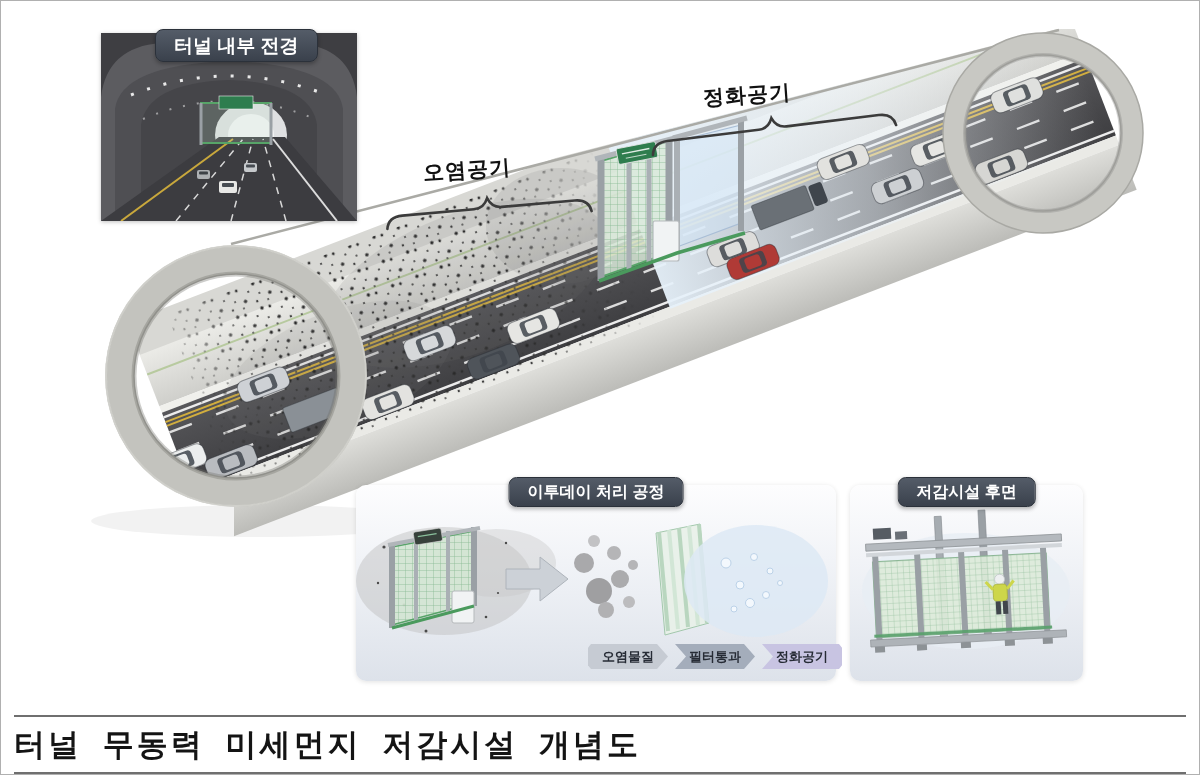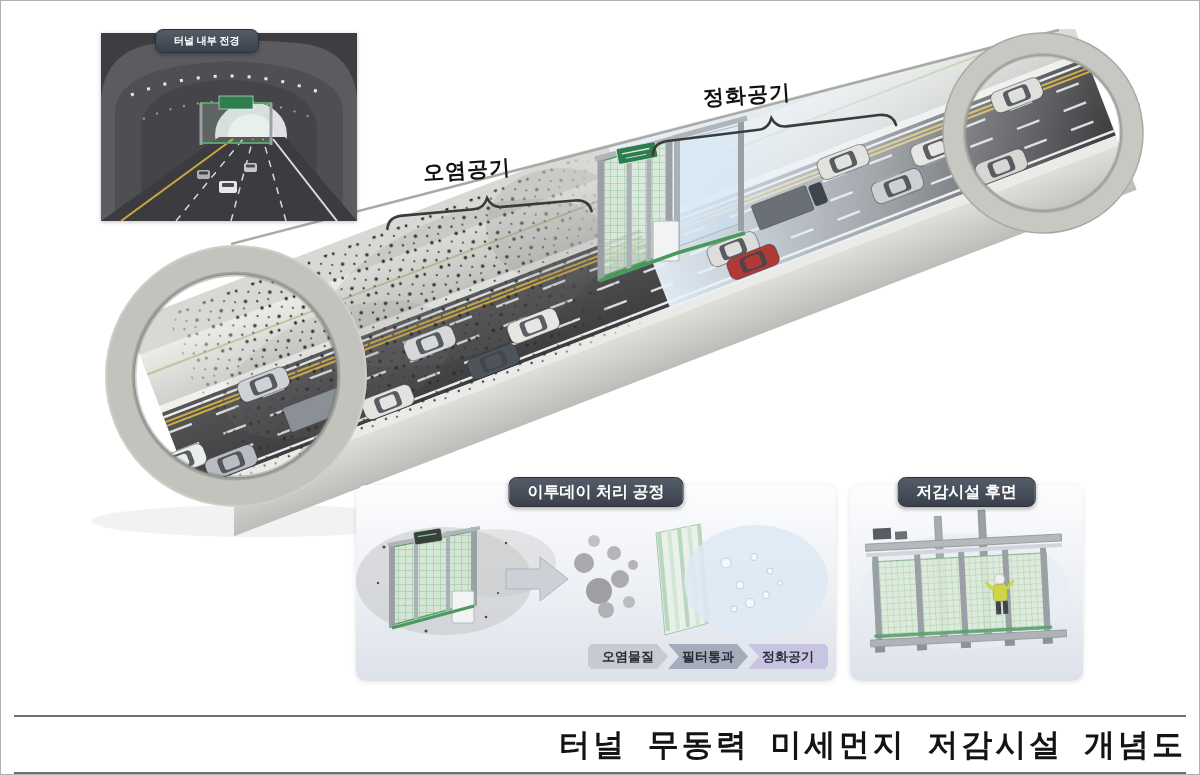--- a/index.html
+++ b/index.html
@@ -18,41 +18,41 @@
     color:#fff;font-weight:bold;font-size:16px;line-height:1;
     padding:6px 18px;border-radius:8px;border:1px solid #2b313a;
     box-shadow:0 2px 4px rgba(0,0,0,.3);white-space:nowrap;
   }
 
   
   .inset-interior{
     position:absolute;left:100px;top:32px;width:256px;height:188px;
     z-index:2;box-shadow:0 1px 4px rgba(0,0,0,.25);
   }
-  .inset-interior .pill{left:54px;top:-4px;font-size:10px;}
+  .inset-interior .pill{left:54px;top:-4px;font-size:19px;}
 
   
   .air-label{
     position:absolute;z-index:4;font-weight:bold;font-size:21px;color:#111;
     width:140px;text-align:center;letter-spacing:1px;
   }
   .air-label.polluted{left:396px;top:155px;transform:rotate(-4deg);}
   .air-label.clean{left:676px;top:80px;transform:rotate(-4deg);}
 
   
   .panel{
     position:absolute;z-index:3;border-radius:10px;
     background:linear-gradient(180deg,#fdfdfe 0%,#eceff4 55%,#dde2ea 100%);
     box-shadow:0 1px 5px rgba(0,0,0,.12);
   }
   .panel-process{left:355px;top:484px;width:480px;height:196px;}
   .panel-rear{left:849px;top:484px;width:233px;height:196px;}
   .panel .pill{left:50%;transform:translateX(-50%);top:-8px;}
 
-  .steps{position:absolute;left:232px;bottom:12px;display:flex;gap:0;z-index:4;}
+  .steps{position:absolute;left:232px;bottom:12px;display:flex;gap:7px;z-index:4;}
   .step{
     width:80px;height:25px;line-height:25px;text-align:center;
     font-size:13px;font-weight:bold;color:#262b35;
   }
   .step-1{background:#c6cbd3;clip-path:polygon(3px 0,calc(100% - 11px) 0,100% 50%,calc(100% - 11px) 100%,3px 100%,0 85%,0 15%);}
   .step-2{background:#a4adbb;clip-path:polygon(0 0,calc(100% - 11px) 0,100% 50%,calc(100% - 11px) 100%,0 100%,11px 50%);text-align:center;}
   .step-3{background:#c8c4e2;clip-path:polygon(0 0,calc(100% - 3px) 0,100% 15%,100% 85%,calc(100% - 3px) 100%,0 100%,11px 50%);}
 
   
   .logo{
@@ -62,21 +62,21 @@
   .logo-mark{
     display:inline-block;width:11px;height:14px;background:#f08519;
     transform:skewX(-14deg);margin-right:3px;position:relative;top:-8px;
   }
 
   
   .caption-bar{position:absolute;left:13px;right:13px;top:714px;z-index:5;}
   .rule{height:2px;background:#6f6f6f;}
   .caption-text{
     font-family:"Liberation Serif",serif;font-size:31px;font-weight:600;
-    color:#141414;text-align:right;letter-spacing:3px;word-spacing:10px;
+    color:#141414;text-align:left;letter-spacing:3px;word-spacing:10px;
     padding:7px 0 6px 0;
   }
 </style>
 </head>
 <body>
 
 <div class="frame">
   <div class="scene">
 
     <svg class="main-svg" width="1200" height="710" viewBox="0 0 1200 710">

